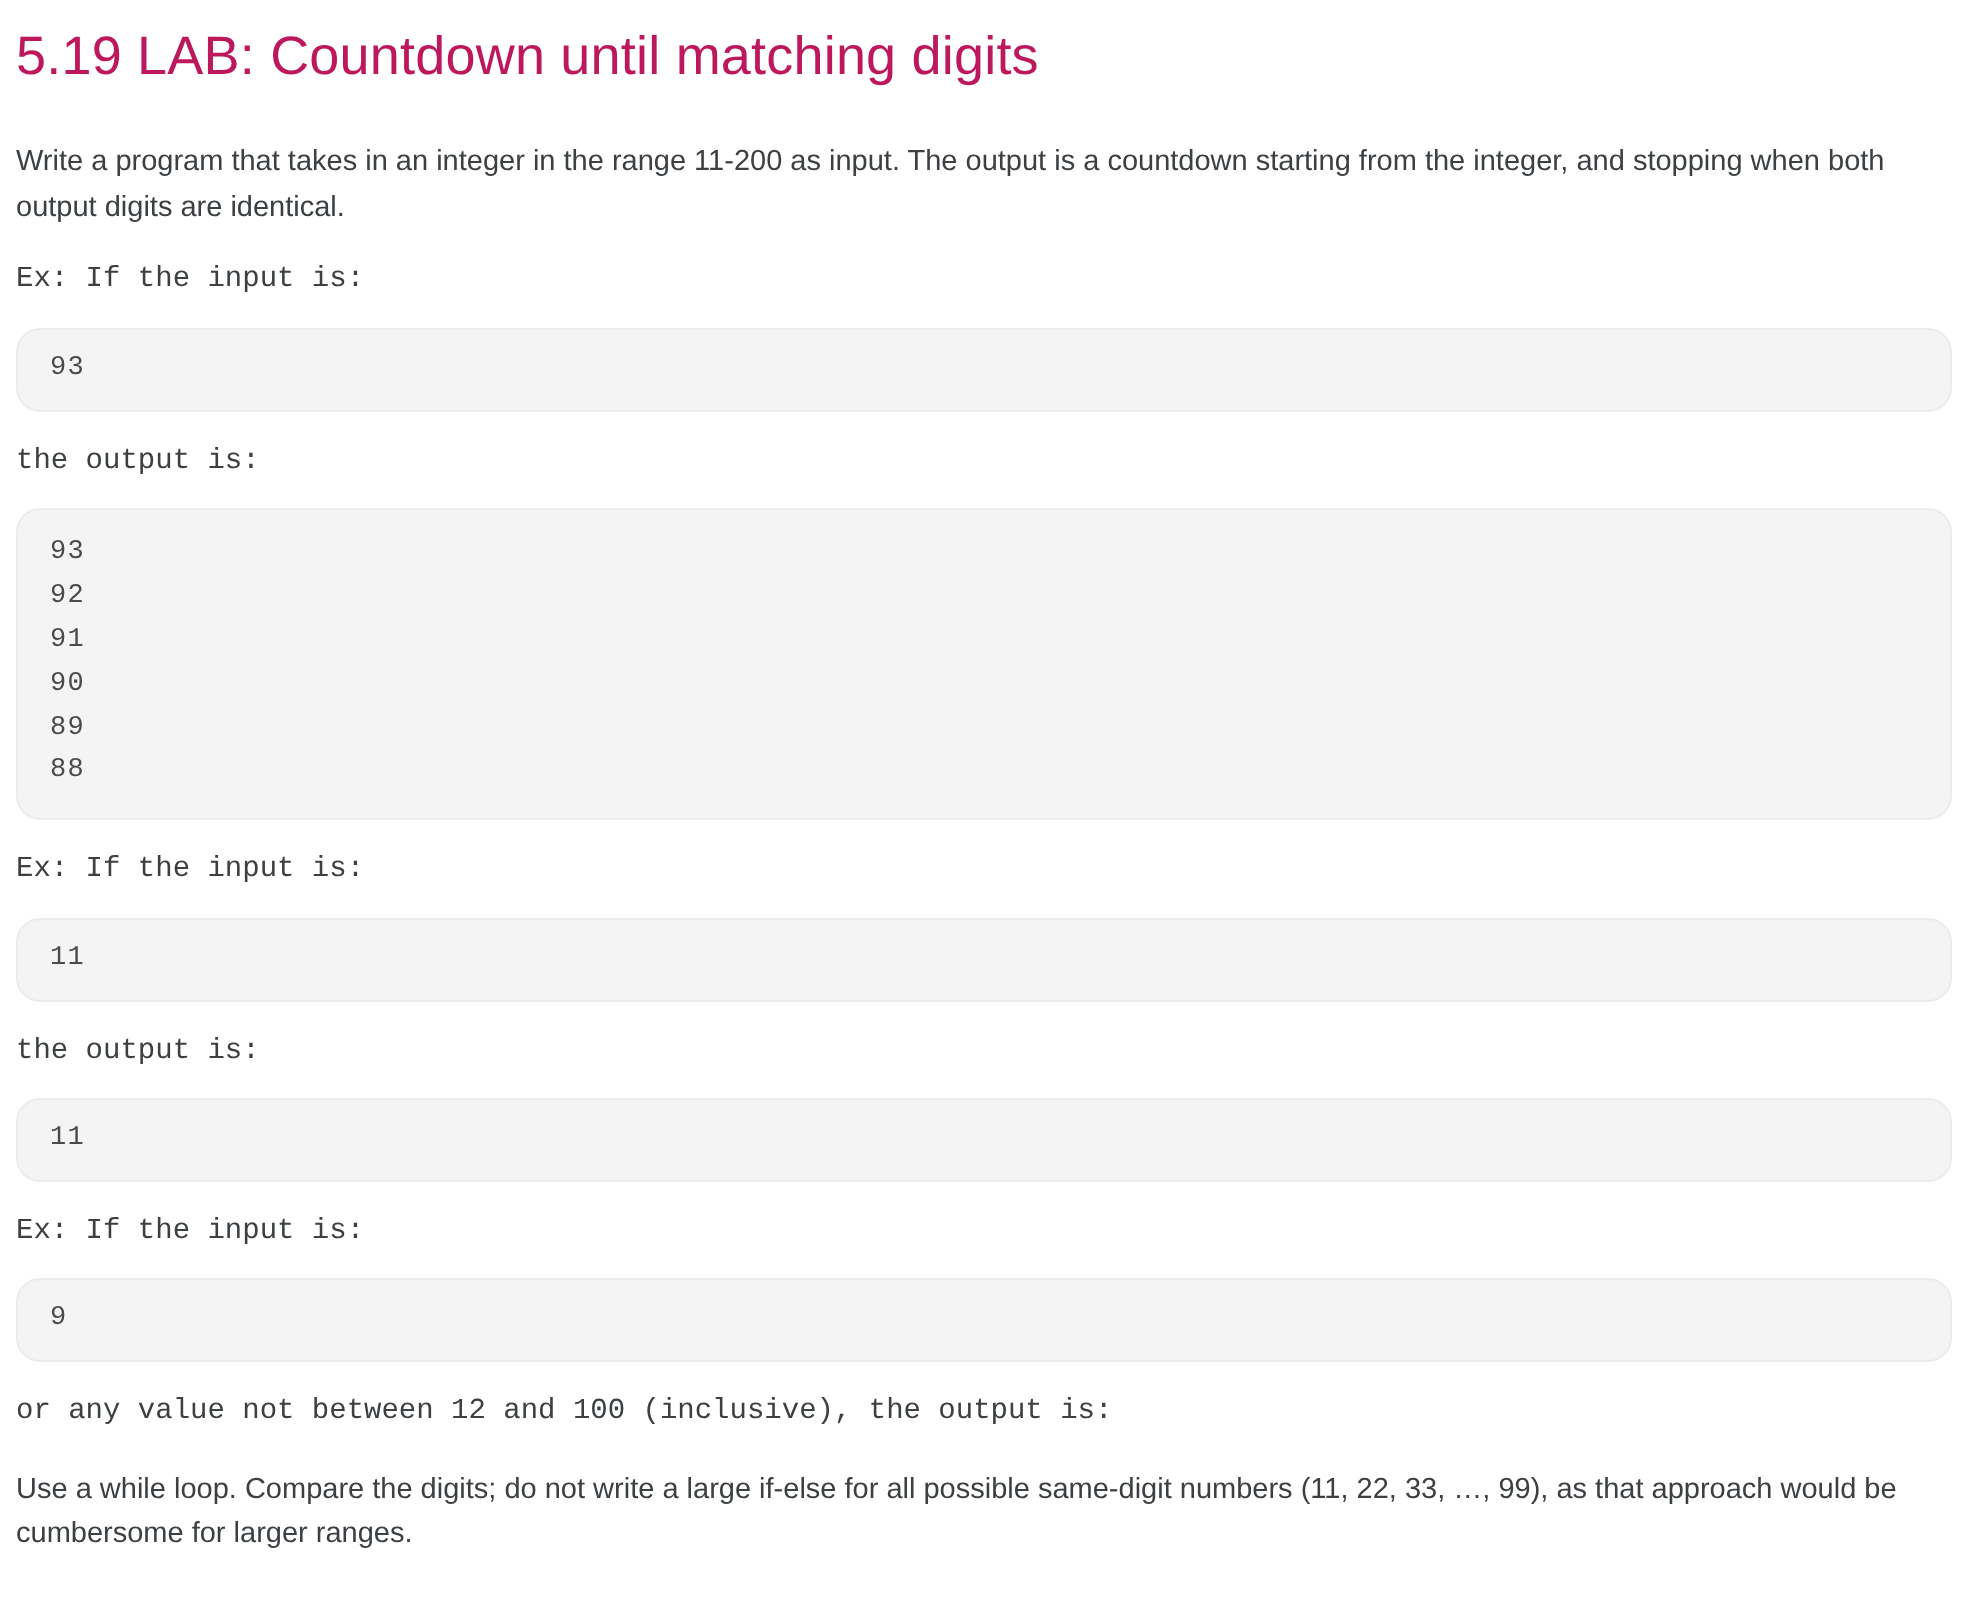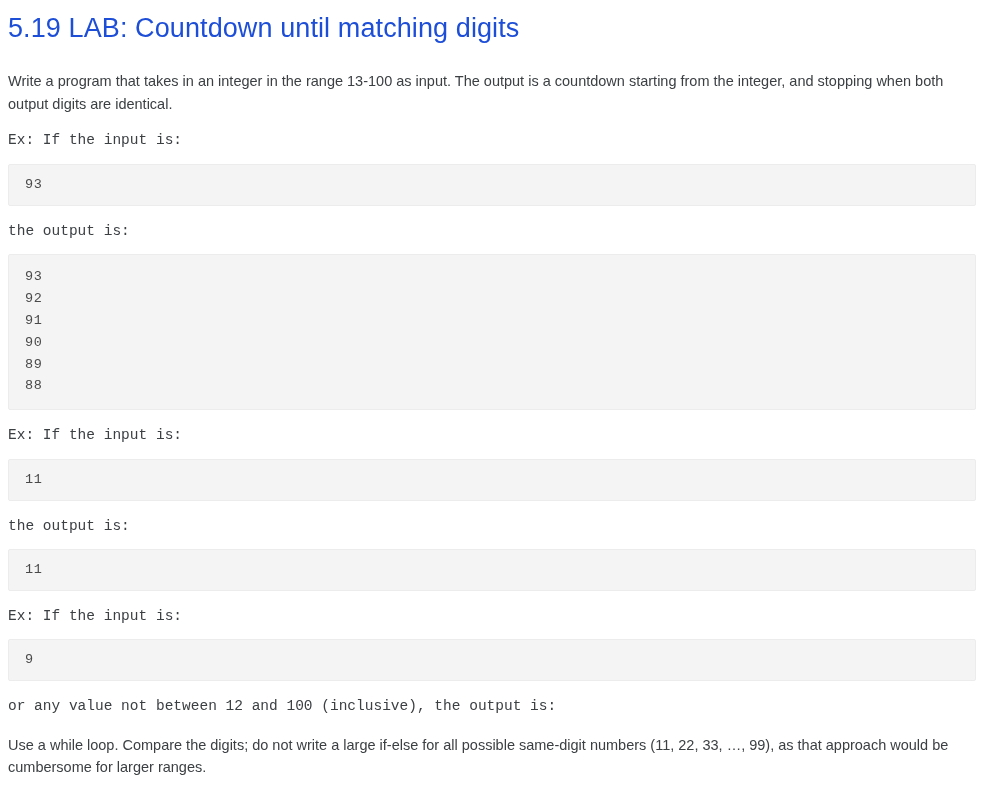--- a/index.html
+++ b/index.html
@@ -19,21 +19,21 @@
 
   .page {
     padding: 12px 8px 0 8px;
     box-sizing: border-box;
     width: 984px;
   }
 
   .lab-title {
     font-size: 27px;
     font-weight: 300;
-    color: #1d4ed8;
+    color: #be185d;
     letter-spacing: 0.1px;
     margin: 0 0 26px 0;
     line-height: 1.2;
   }
 
   .para {
     font-size: 14.5px;
     font-weight: 400;
     color: #3c4043;
     line-height: 1.55;
@@ -42,21 +42,21 @@
   }
 
   .para.tight {
     margin: 0 0 12px 0;
     font-family: Liberation Mono, monospace;
   }
 
   .codeblock {
     background: #f4f4f4;
     border: 1px solid #ececec;
-    border-radius: 2px;
+    border-radius: 12px;
     box-sizing: border-box;
     width: 968px;
     padding: 9px 16px;
     margin: 0 0 14px 0;
   }
 
   .codeblock pre {
     margin: 0;
     font-family: "Liberation Mono", "DejaVu Sans Mono", monospace;
     font-size: 13.5px;
@@ -78,21 +78,21 @@
     max-width: 962px;
   }
 </style>
 </head>
 <body>
 
 <div class="page">
 
   <h1 class="lab-title">5.19 LAB: Countdown until matching digits</h1>
 
-  <p class="para">Write a program that takes in an integer in the range 13-100 as input. The output is a countdown starting from the integer, and stopping when both output digits are identical.</p>
+  <p class="para">Write a program that takes in an integer in the range 11-200 as input. The output is a countdown starting from the integer, and stopping when both output digits are identical.</p>
 
   <p class="para tight">Ex: If the input is:</p>
 
   <div class="codeblock">
     <pre>93</pre>
   </div>
 
   <p class="para tight">the output is:</p>
 
   <div class="codeblock multiline">

